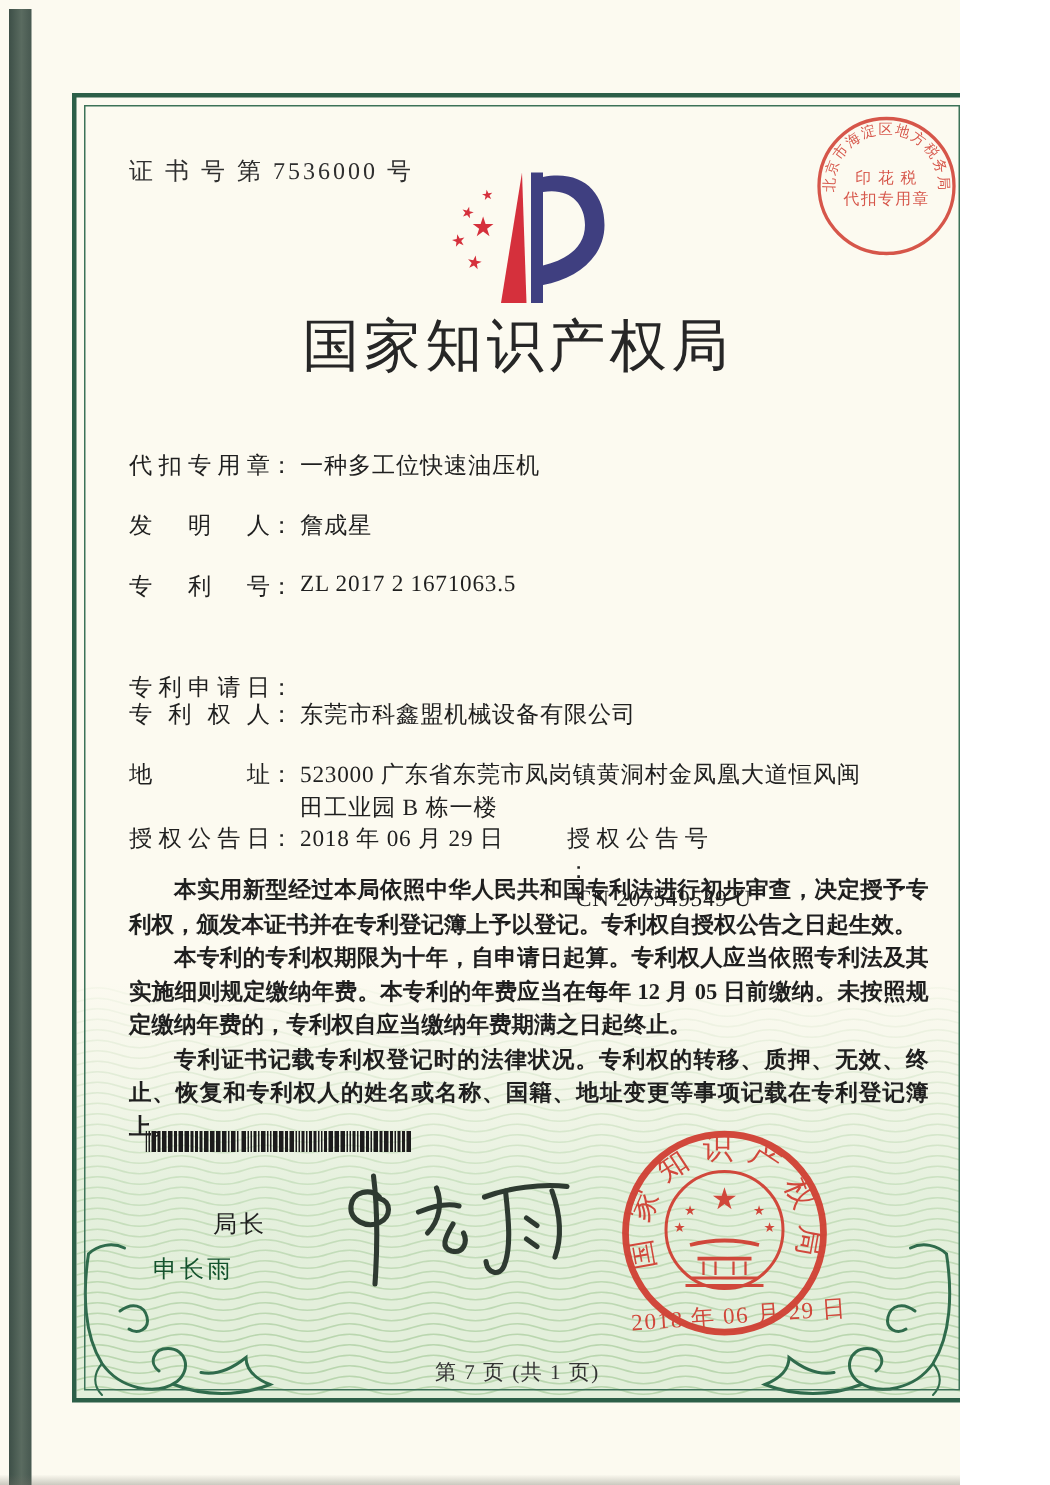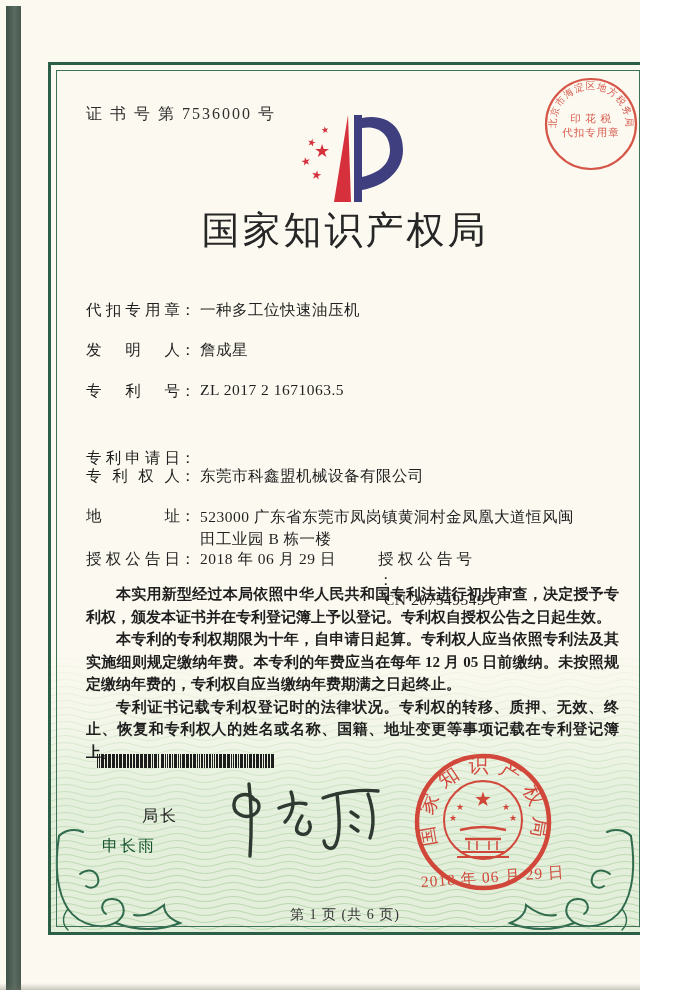--- a/index.html
+++ b/index.html
@@ -284,16 +284,16 @@
     <text class="seal-text" font-size="9.5" letter-spacing="1.2">
       <textPath href="#tax-arc-top" startOffset="50%" text-anchor="middle">北京市海淀区地方税务局</textPath>
     </text>
     <text class="seal-text" x="50" y="46" font-size="10.5" text-anchor="middle" letter-spacing="1">印 花 税</text>
     <text class="seal-text" x="50" y="60" font-size="10.5" text-anchor="middle" letter-spacing="1">代扣专用章</text>
     <text class="seal-text" font-size="8" letter-spacing="0.5">
       <textPath href="#tax-arc-bottom" startOffset="50%" text-anchor="middle">国家知识产权局</textPath>
     </text>
   </svg>
 
-  <div class="footer-page">第 1 页 (共 6 页)</div>
+  <div class="footer-page">第 7 页 (共 1 页)</div>
 
   <div class="bottom-shadow"></div>
 </div>
 
 </body></html>

